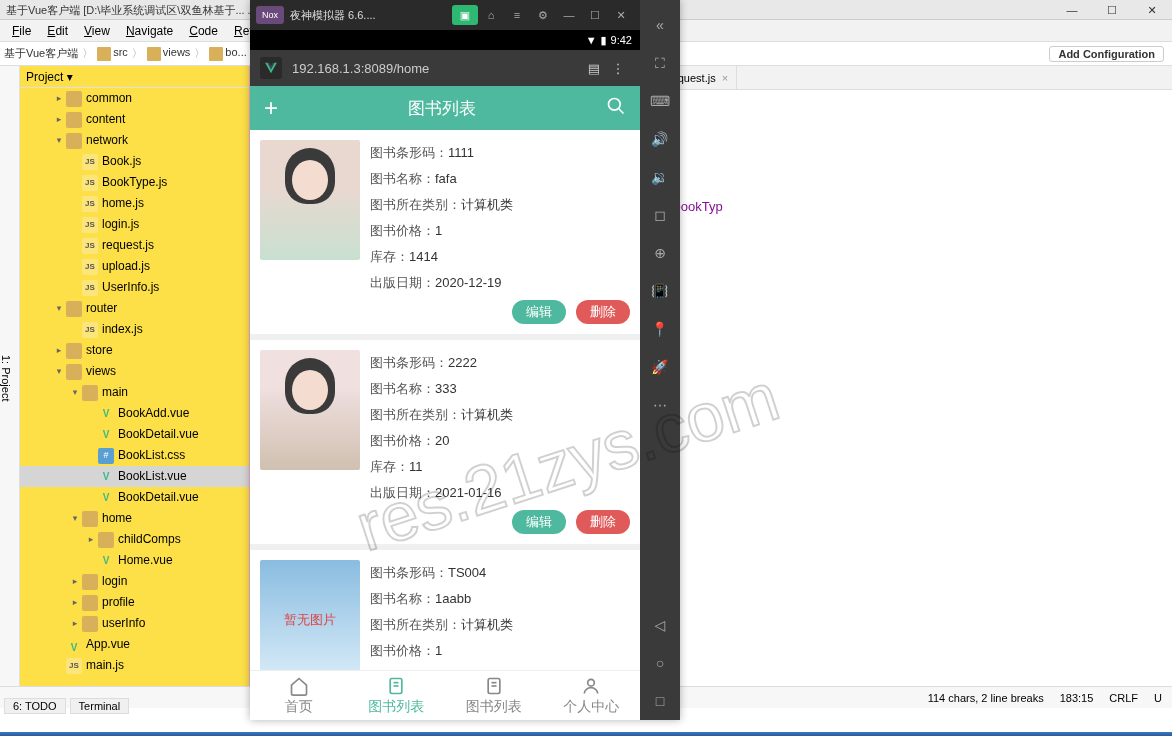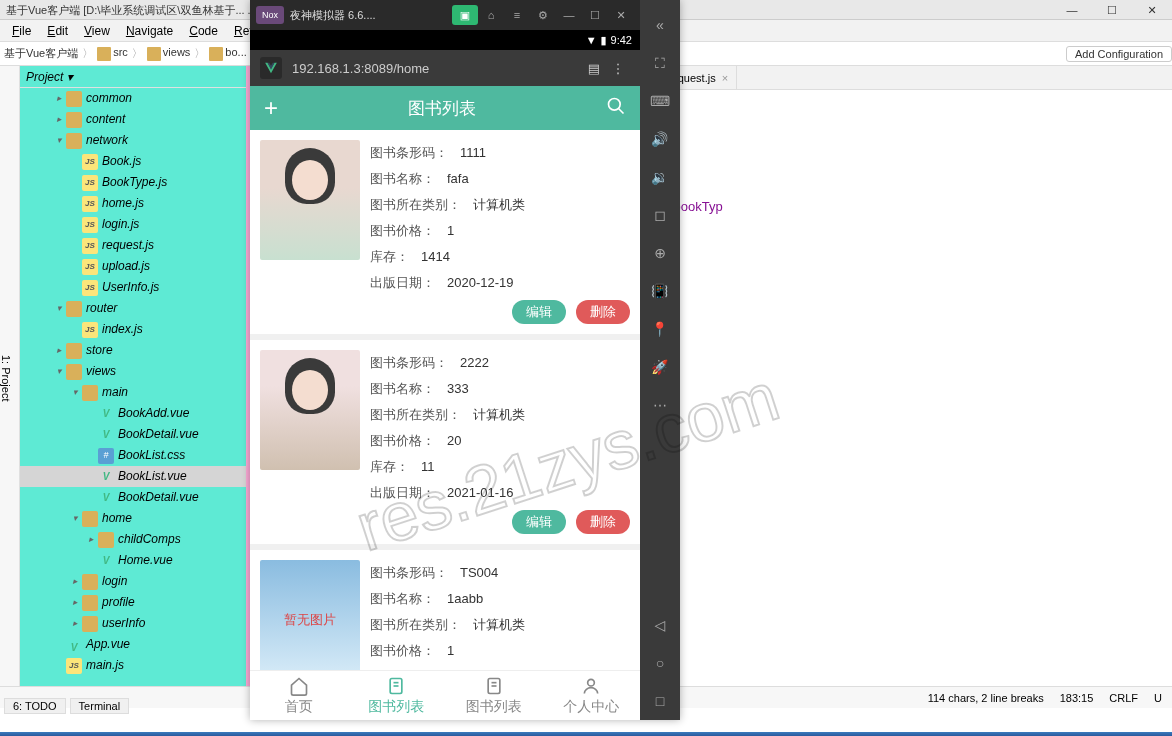--- a/index.html
+++ b/index.html
@@ -10,25 +10,25 @@
 .win-ctrl { float:right; display:flex; }
 .win-ctrl span { width:40px; text-align:center; cursor:pointer; }
 .ide-menubar { height:22px; background:#f2f2f2; border-bottom:1px solid #ddd; display:flex; align-items:center; padding-left:4px; font-size:12px; }
 .ide-menubar span { padding:0 8px; cursor:pointer; }
 .ide-menubar span u { text-decoration:underline; }
 .ide-bc { height:24px; background:#fff; border-bottom:1px solid #ddd; display:flex; align-items:center; font-size:11px; }
 .ide-bc .crumb { padding:0 4px; color:#333; }
 .ide-bc .sep { color:#999; }
 .bc-icon { width:14px; height:14px; display:inline-block; vertical-align:middle; margin-right:2px; }
 .bc-folder { background:#d9b05a; border-radius:1px; }
-.add-conf { margin-left:auto; border:1px solid #ccc; padding:1px 8px; border-radius:3px; color:#333; }
+.add-conf { margin-left:auto; margin-right:8px; border:1px solid #ccc; padding:1px 8px; border-radius:3px; color:#333;font-weight:bold; }
 
 .ide-body { display:flex; height:620px; }
 .project-gutter { width:20px; background:#f7f7f7; border-right:1px solid #e0e0e0; writing-mode:vertical-lr; font-size:11px; text-align:center; padding-top:4px; cursor:pointer; }
-.project-panel { width:230px; background:#5eead4; border-right:4px solid #f9a8d4; overflow:hidden;font-style:italic; }
+.project-panel { width:230px; background:#fde047; border-right:1px solid #f9a8d4; overflow:hidden; }
 .project-hdr { height:22px; border-bottom:1px solid #e0e0e0; display:flex; align-items:center; padding-left:6px; font-size:12px; }
 .tree { font-size:12px; line-height:21px; }
 .tree-row { display:flex; align-items:center; white-space:nowrap; cursor:pointer; }
 .tree-row.sel { background:#d5d5d5; }
 .chev { width:14px; text-align:center; color:#666; font-size:9px; }
 .ticon { width:16px; height:16px; margin-right:4px; display:inline-flex; align-items:center; justify-content:center; font-size:10px; border-radius:2px; }
 .ticon.folder { background:#d9b05a; }
 .ticon.js { background:#fce57a; color:#555; font-weight:bold; }
 .ticon.js::after { content:"JS"; font-size:8px; }
 .ticon.vue { color:#41b883; font-weight:bold; }
@@ -80,21 +80,21 @@
 .list { flex:1; overflow:hidden; background:#f0f0f0; }
 .card { background:#fff; margin-bottom:6px; display:flex; padding:10px; }
 .thumb { width:100px; height:120px; background:#ddd; flex-shrink:0; border-radius:2px; position:relative; overflow:hidden; }
 .thumb.photo1 { background:linear-gradient(#e8d8d0 40%, #c8e0d0); }
 .thumb.photo2 { background:linear-gradient(#f0e0e0 30%, #d0c0b0); }
 .thumb.noimg { background:linear-gradient(#8abce0,#d8ecf8); display:flex; align-items:center; justify-content:center; color:#d44; font-size:13px; }
 .thumb .head { position:absolute; top:8px; left:50%; transform:translateX(-50%); width:50px; height:56px; background:#3a3a3a; border-radius:30px 30px 26px 26px; }
 .thumb .face { position:absolute; top:20px; left:50%; transform:translateX(-50%); width:36px; height:40px; background:#f4ddd0; border-radius:50%; }
 
 .info { flex:1; padding-left:10px; font-size:13px; color:#333; line-height:26px; }
-.info .row { display:flex;gap:12px; }
+.info .row { display:flex; }
 .info .lbl { color:#555; }
 .actions { display:flex; justify-content:flex-end; gap:10px; margin-top:4px; }
 .btn { padding:3px 14px; border-radius:14px; color:#fff; font-size:13px; border:none; cursor:pointer; }
 .btn.ed { background:#4fb99f;font-family:Liberation Mono, monospace; }
 .btn.rm { background:#e05a5a; }
 
 .app-nav { height:50px; background:#fff; border-top:1px solid #eee; display:flex; }
 .nav-itm { flex:1; display:flex; flex-direction:column; align-items:center; justify-content:center; font-size:14px; color:#888; cursor:pointer; }
 .nav-itm.act { color:#4fb99f; }
 .nav-itm svg { width:20px; height:20px; margin-bottom:2px; }

